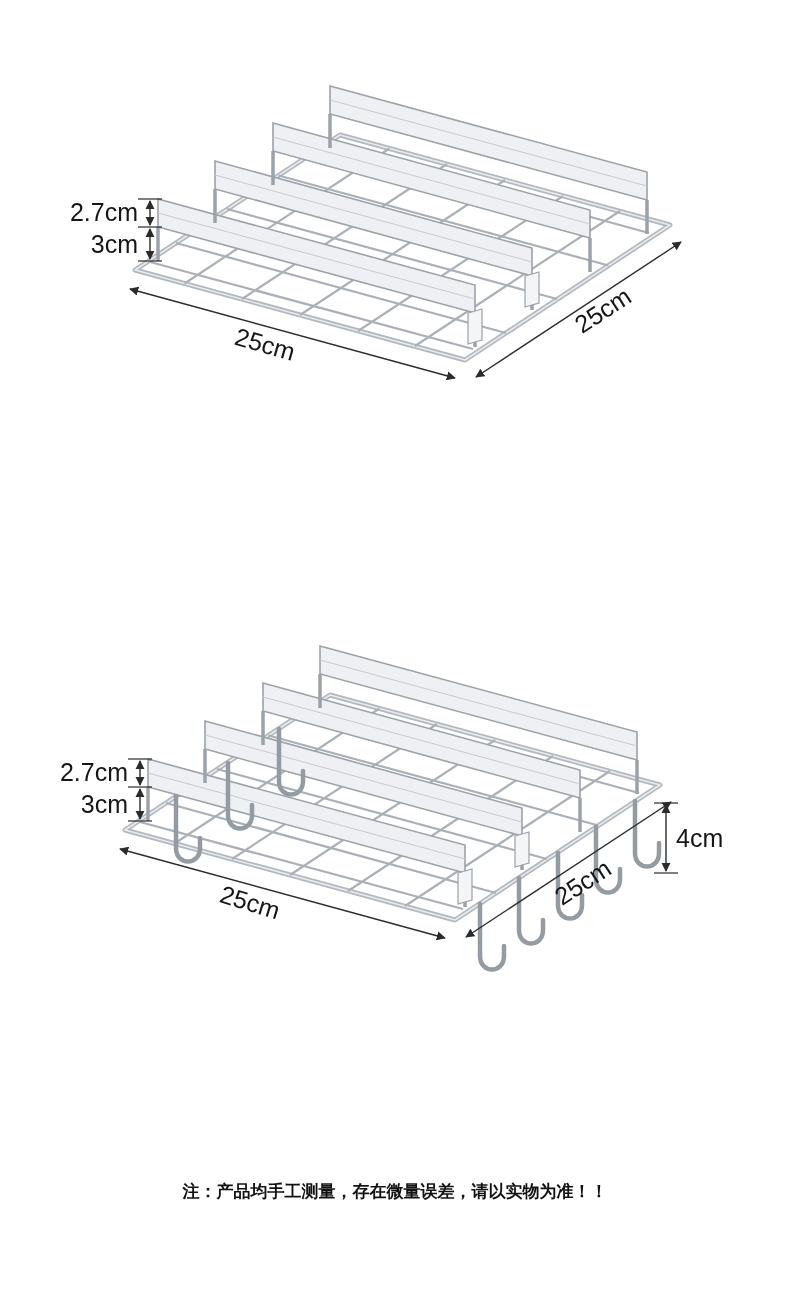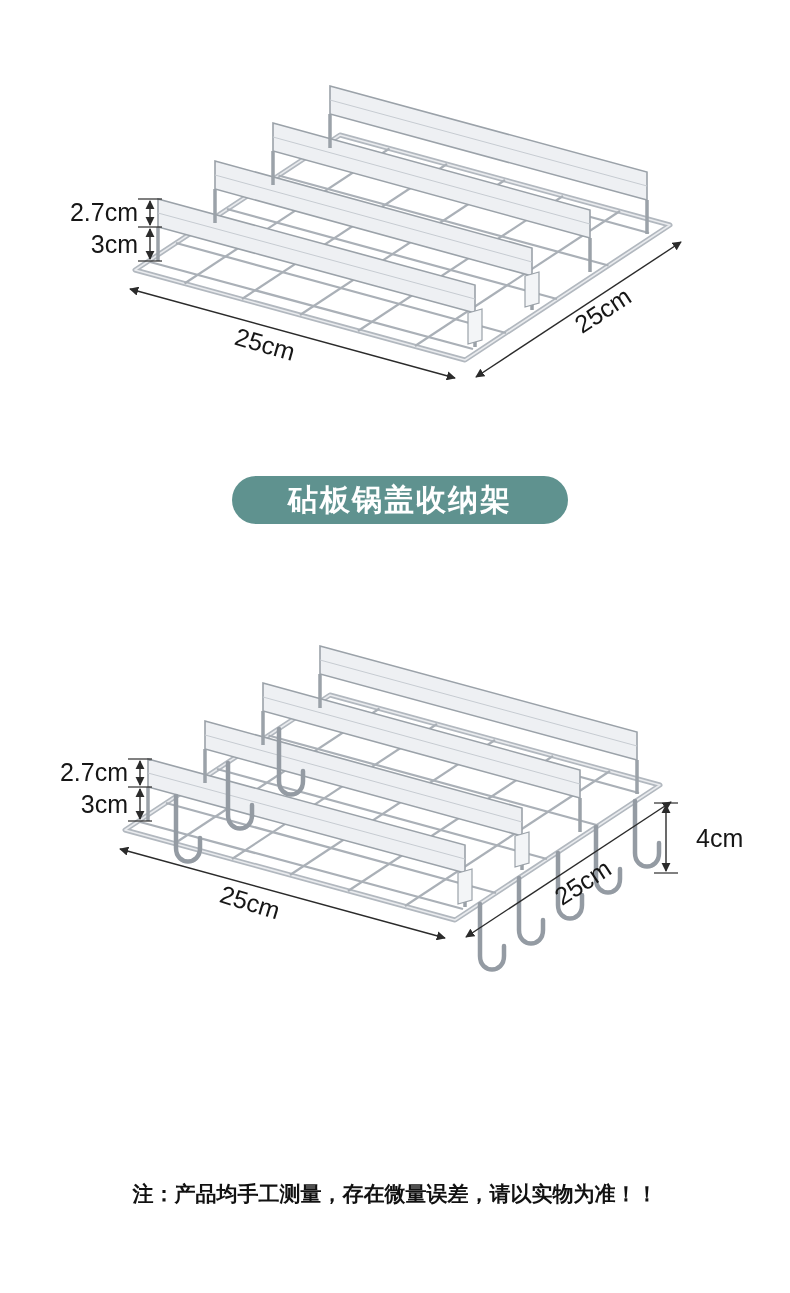--- a/index.html
+++ b/index.html
@@ -9,21 +9,21 @@
   .dim{position:absolute;font-size:25px;font-weight:500;color:#161616;white-space:nowrap}
   .dim.right{text-align:right}
   .dim.center{text-align:center}
   .rot16{transform:rotate(16deg)}
   .rot17{transform:rotate(17deg)}
   .rotm33{transform:rotate(-33deg)}
   .badge{position:absolute;display:flex;align-items:center;justify-content:center;
          background:#5f928f;color:#ffffff;border-radius:26px;font-size:30px;
          font-weight:600;letter-spacing:2px;white-space:nowrap}
   .note{position:absolute;left:0;top:1180px;width:790px;text-align:center;
-        font-size:21px;font-weight:600;color:#111111}
+        font-size:17px;font-weight:600;color:#111111}
 </style>
 </head>
 <body>
 
 <div class="canvas" style="background-color: rgb(255, 255, 255);">
 
   <svg class="art" width="790" height="1293" viewBox="0 0 790 1293">
     <defs>
       <marker id="ah" viewBox="0 0 10 10" refX="9" refY="5" markerWidth="6.5" markerHeight="6.5" orient="auto-start-reverse">
         <path d="M0,0 L10,5 L0,10 Z" fill="#2b2b2b"></path>
@@ -119,24 +119,23 @@
       <line x1="120" y1="849" x2="445" y2="938" marker-start="url(#ah)" marker-end="url(#ah)"></line>
       <line x1="466" y1="937" x2="671" y2="802" marker-start="url(#ah)" marker-end="url(#ah)"></line>
     </g>
   </svg>
 
   <div class="dim right" style="left:38px;top:198px;width:100px">2.7cm</div>
   <div class="dim right" style="left:38px;top:230px;width:100px">3cm</div>
   <div class="dim center rot16" style="left:210px;top:330px;width:110px">25cm</div>
   <div class="dim center rotm33" style="left:548px;top:296px;width:110px">25cm</div>
 
-  <div class="badge" style="left: 232px; top: 476px; width: 336px; height: 48px; background-color: rgb(95, 146, 143);">砧板锅盖收纳架</div>
 
   <div class="dim right" style="left:28px;top:758px;width:100px">2.7cm</div>
   <div class="dim right" style="left:28px;top:790px;width:100px">3cm</div>
-  <div class="dim" style="left:696px;top:824px;width:80px">4cm</div>
+  <div class="dim" style="left:676px;top:824px;width:80px">4cm</div>
   <div class="dim center rot17" style="left:195px;top:888px;width:110px">25cm</div>
   <div class="dim center rotm33" style="left:528px;top:868px;width:110px">25cm</div>
 
 
   <div class="note">注：产品均手工测量，存在微量误差，请以实物为准！！</div>
 
 </div>
 
 </body></html>

